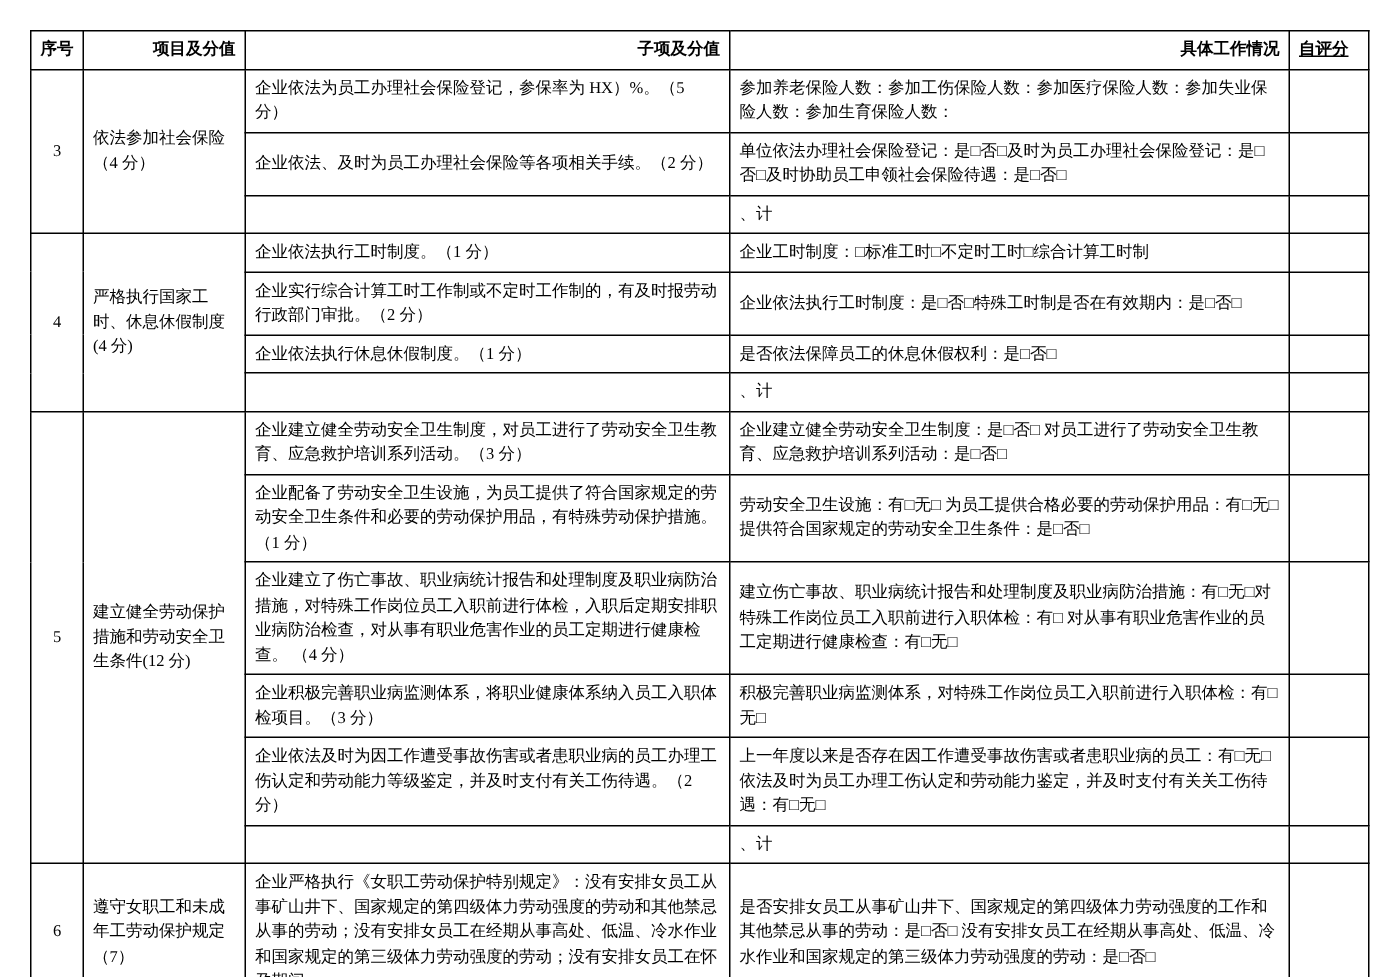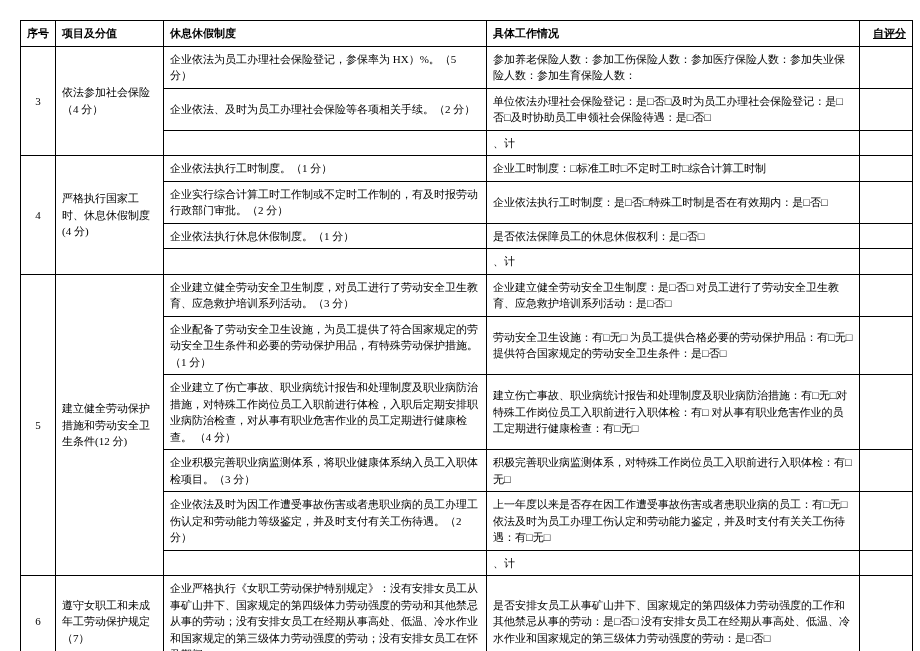--- a/index.html
+++ b/index.html
@@ -16,39 +16,39 @@
     table-layout: fixed;
   }
   th, td {
     border: 1px solid #000;
     padding: 4px 6px;
     vertical-align: middle;
     line-height: 1.5;
     word-wrap: break-word;
   }
   th {
-    text-align: left;
+    text-align: right;
     font-weight: bold;
   }
   .col-no { width: 22px; text-align: center; }
   .col-item { width: 95px; }
   .col-sub { width: 310px; }
   .col-work { width: 360px; margin-left: 16px; }
-  .col-score { width: 40px; text-align: right; text-decoration: underline; }
+  .col-score { width: 40px; text-align: left; text-decoration: underline; }
   .center { text-align: center; }
 </style>
 </head>
 <body>
 
 <table>
   <thead>
     <tr>
       <th class="col-no">序号</th>
       <th class="col-item">项目及分值</th>
-      <th class="col-sub">休息休假制度</th>
+      <th class="col-sub">子项及分值</th>
       <th class="col-work">具体工作情况</th>
       <th class="col-score">自评分</th>
     </tr>
   </thead>
   <tbody>
 
     <tr>
       <td class="col-no center" rowspan="3">3</td>
       <td class="col-item" rowspan="3">依法参加社会保险（4 分）</td>
       <td class="col-sub">企业依法为员工办理社会保险登记，参保率为 HX）%。（5 分）</td>

